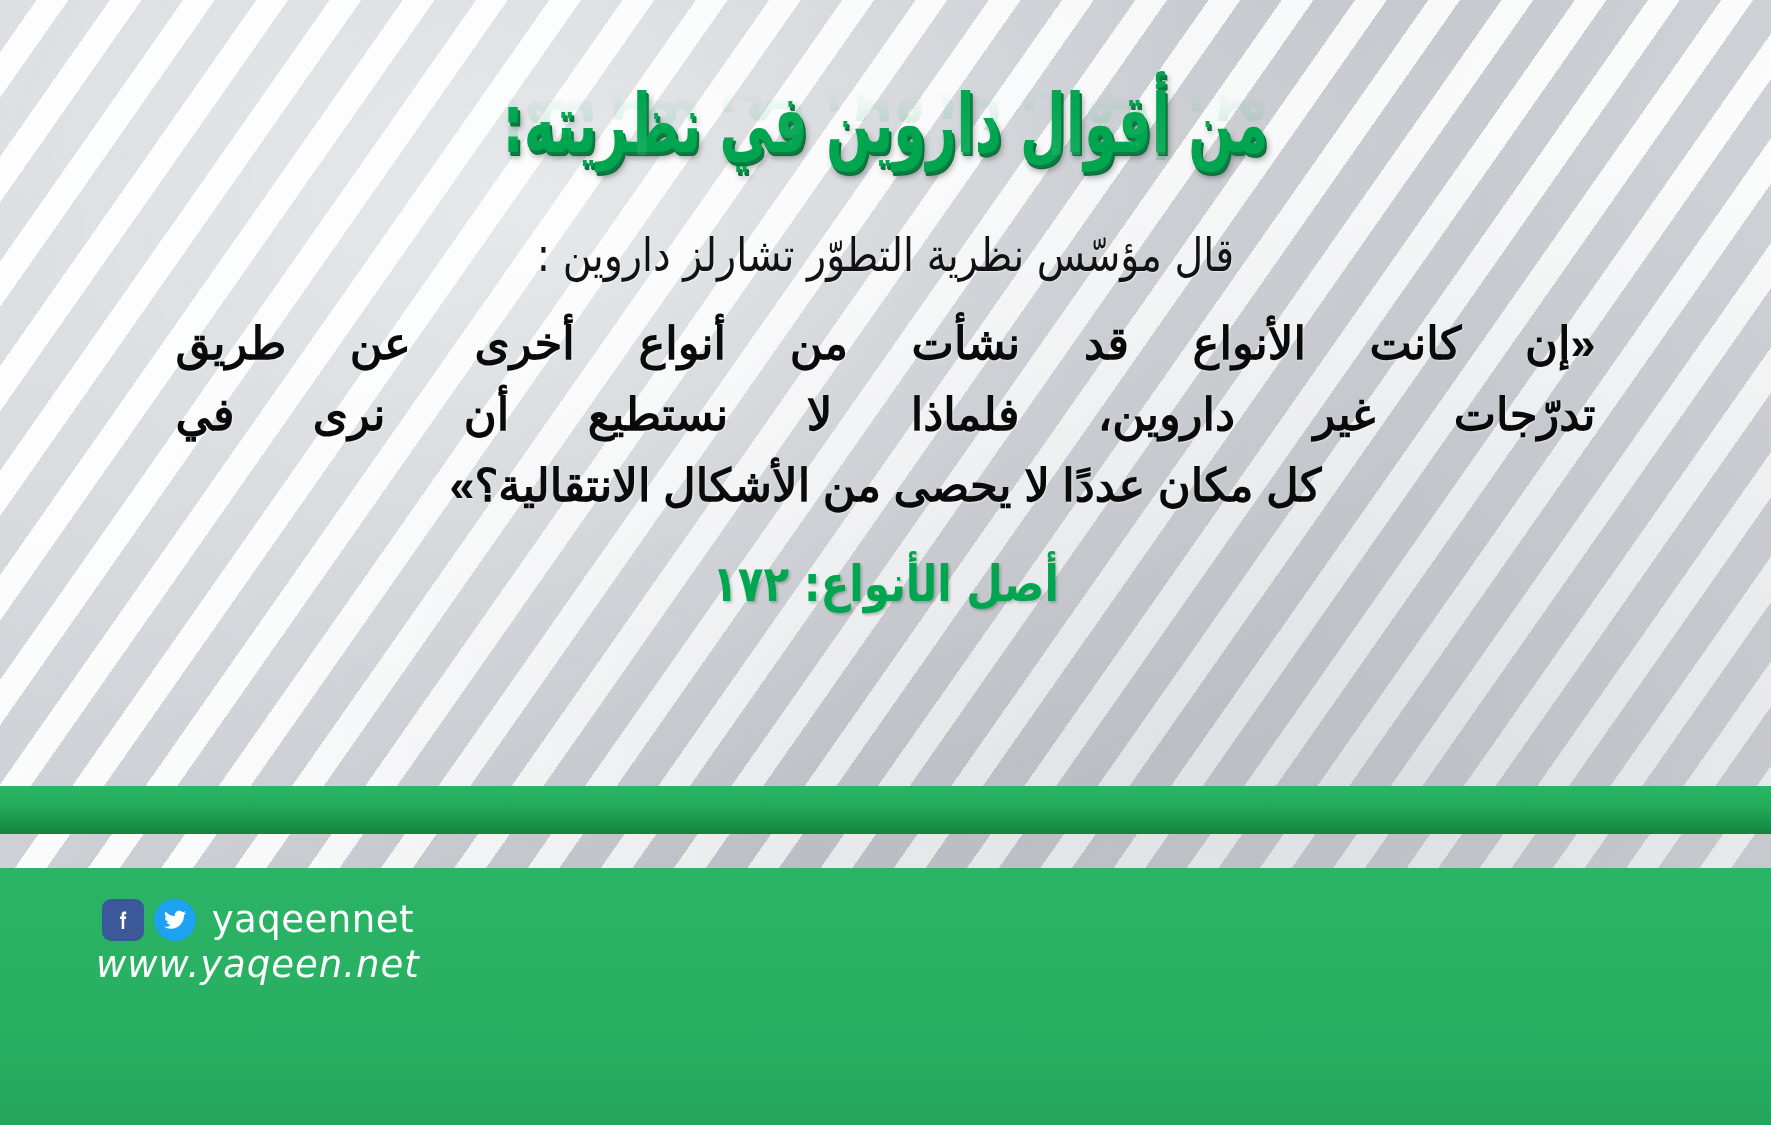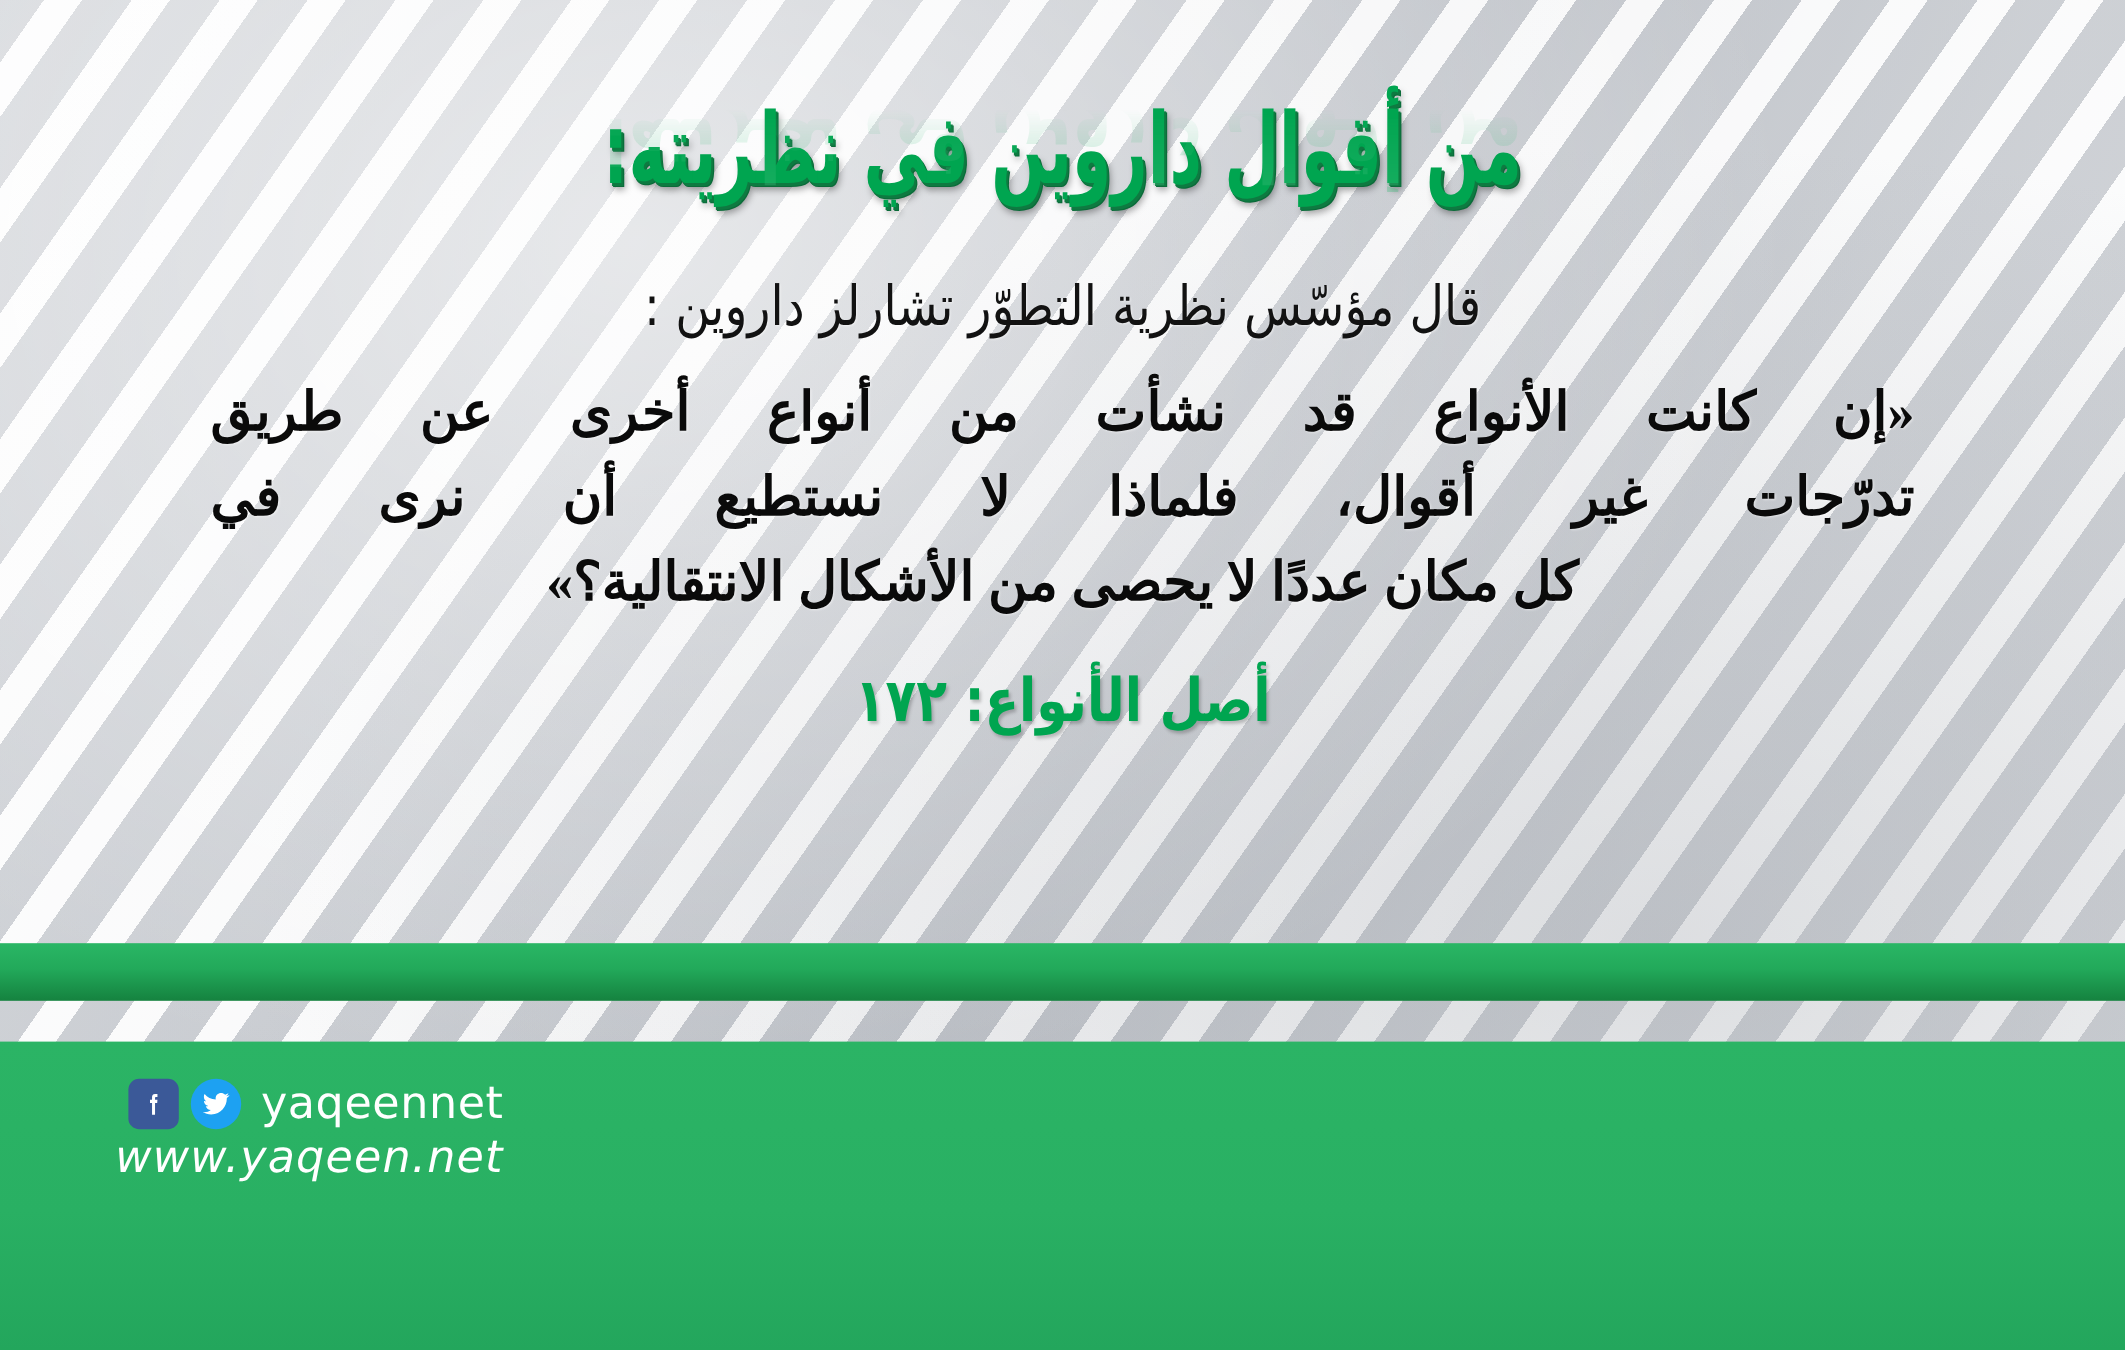--- a/index.html
+++ b/index.html
@@ -92,21 +92,21 @@
     transform:scaleX(0.86);
     letter-spacing:-1px;
     white-space:nowrap;
     text-shadow:1px 1px 2px rgba(255,255,255,0.55);
   }
 
   
   .quote{
     margin:26px auto 0;
     width:1420px;
-    font-family:Liberation Serif, serif;
+    font-family:Liberation Sans, sans-serif;
     font-weight:bold;
     font-size:45px;
     line-height:1.58;
     color:#0a0a0a;
     text-align:justify;
     text-align-last:justify;
     direction:rtl;
     text-shadow:1px 1px 2px rgba(255,255,255,0.5);
   }
   .quote .qline{
@@ -167,21 +167,21 @@
   .logo-mark{
     position:relative;
     width:112px; height:96px;
     flex:none;
   }
   .logo-mark svg{ display:block; }
 
   .footer-text{
     display:flex;
     flex-direction:column;
-    align-items:flex-end;
+    align-items:center;
     direction:ltr;
     gap:2px;
     margin-top:4px;
   }
   .social-row{
     display:flex;
     align-items:center;
     gap:10px;
   }
   .social-icon{
@@ -220,21 +220,21 @@
 
     <div class="title-wrap">
       <div class="title">من أقوال داروين في نظريته:</div>
       <div class="title-reflection">من أقوال داروين في نظريته:</div>
     </div>
 
     <div class="subtitle">قال مؤسّس نظرية التطوّر تشارلز داروين :</div>
 
     <div class="quote">
       <span class="qline">«إن كانت الأنواع قد نشأت من أنواع أخرى عن طريق</span>
-      <span class="qline">تدرّجات غير أقوال، فلماذا لا نستطيع أن نرى في</span>
+      <span class="qline">تدرّجات غير داروين، فلماذا لا نستطيع أن نرى في</span>
       <span class="qline last">كل مكان عددًا لا يحصى من الأشكال الانتقالية؟»</span>
     </div>
 
     <div class="source">أصل الأنواع: ١٧٢</div>
 
   </div>
 
   <div class="band-top"></div>
   <div class="band-gap"></div>
 

